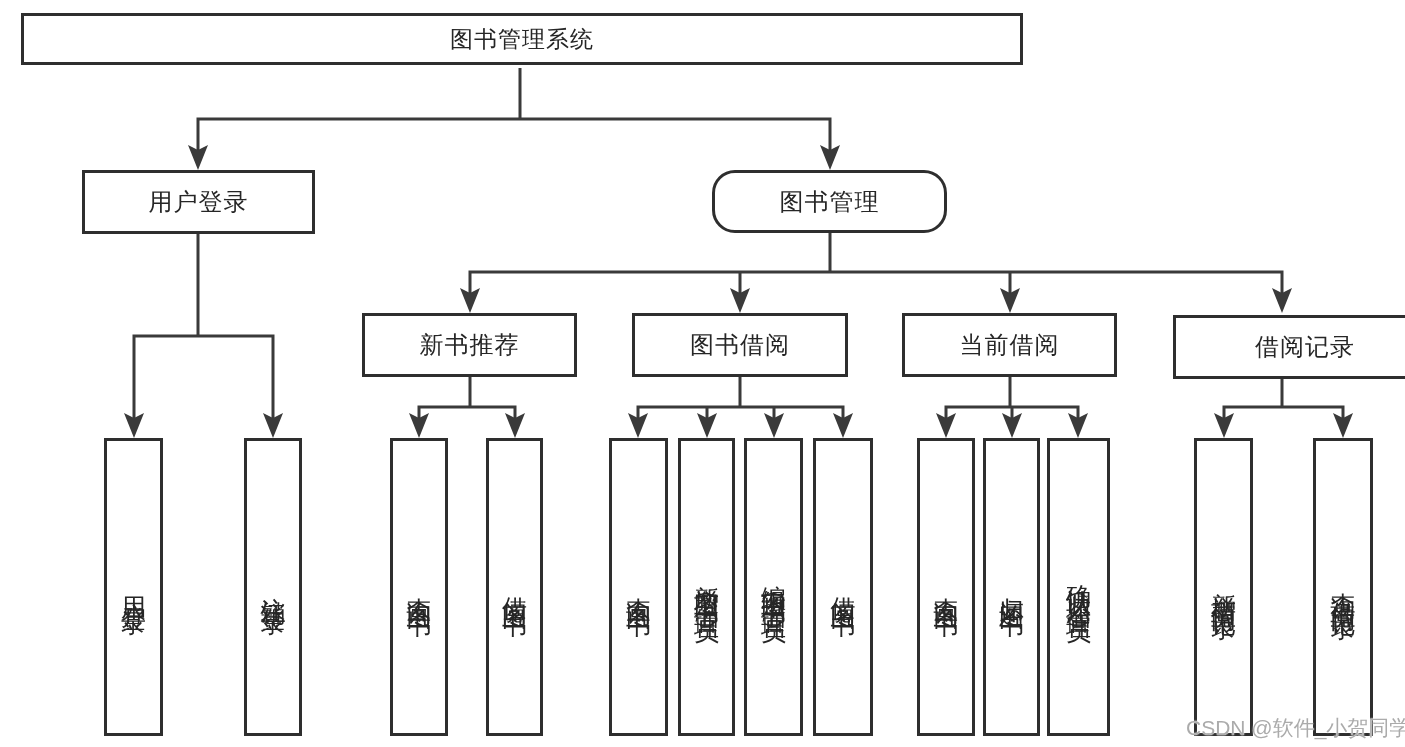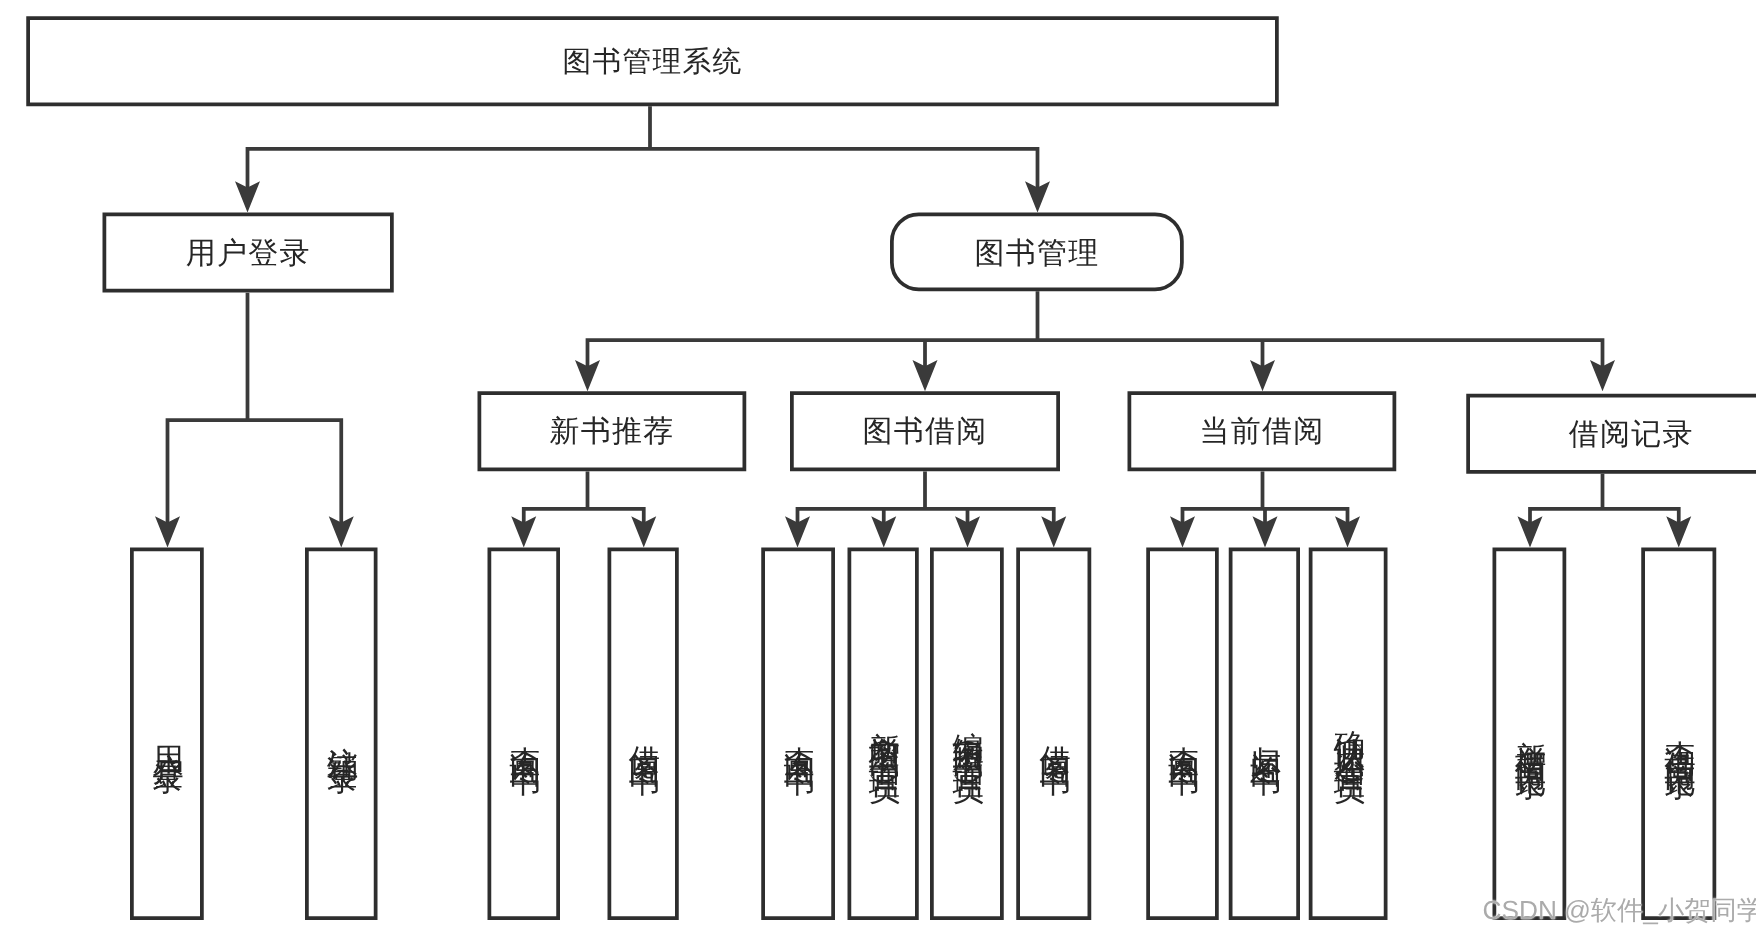--- a/index.html
+++ b/index.html
@@ -35,24 +35,24 @@
   .h-node { font-size: 24px; letter-spacing: 1px; white-space: nowrap; }
   .v-node {
     writing-mode: vertical-rl;
     text-orientation: mixed;
     font-size: 25px;
     letter-spacing: 5px;
     line-height: 1;
   }
 
   
-  .n-root      { left: 21px;   top: 13px;  width: 1002px; height: 72px; font-size: 23px; }
+  .n-root      { left: 21px;   top: 13px;  width: 1002px; height: 52px; font-size: 23px; }
   .n-login     { left: 82px;   top: 170px; width: 233px;  height: 64px; }
   .n-bookmgmt  { left: 712px;  top: 170px; width: 235px;  height: 63px; border-radius: 23px; }
-  .n-sec1      { left: 362px;  top: 313px; width: 215px;  height: 64px; margin-left: 20px; }
+  .n-sec1      { left: 362px;  top: 313px; width: 215px;  height: 64px; }
   .n-sec2      { left: 632px;  top: 313px; width: 216px;  height: 64px; }
   .n-sec3      { left: 902px;  top: 313px; width: 215px;  height: 64px; }
   .n-sec4      { left: 1173px; top: 315px; width: 264px;  height: 64px; }
 
   
   .lf { top: 438px; height: 298px; }
   .lf-a1 { left: 104px;  width: 59px; }
   .lf-a2 { left: 244px;  width: 58px; }
   .lf-b1 { left: 390px;  width: 58px; }
   .lf-b2 { left: 486px;  width: 57px; }

